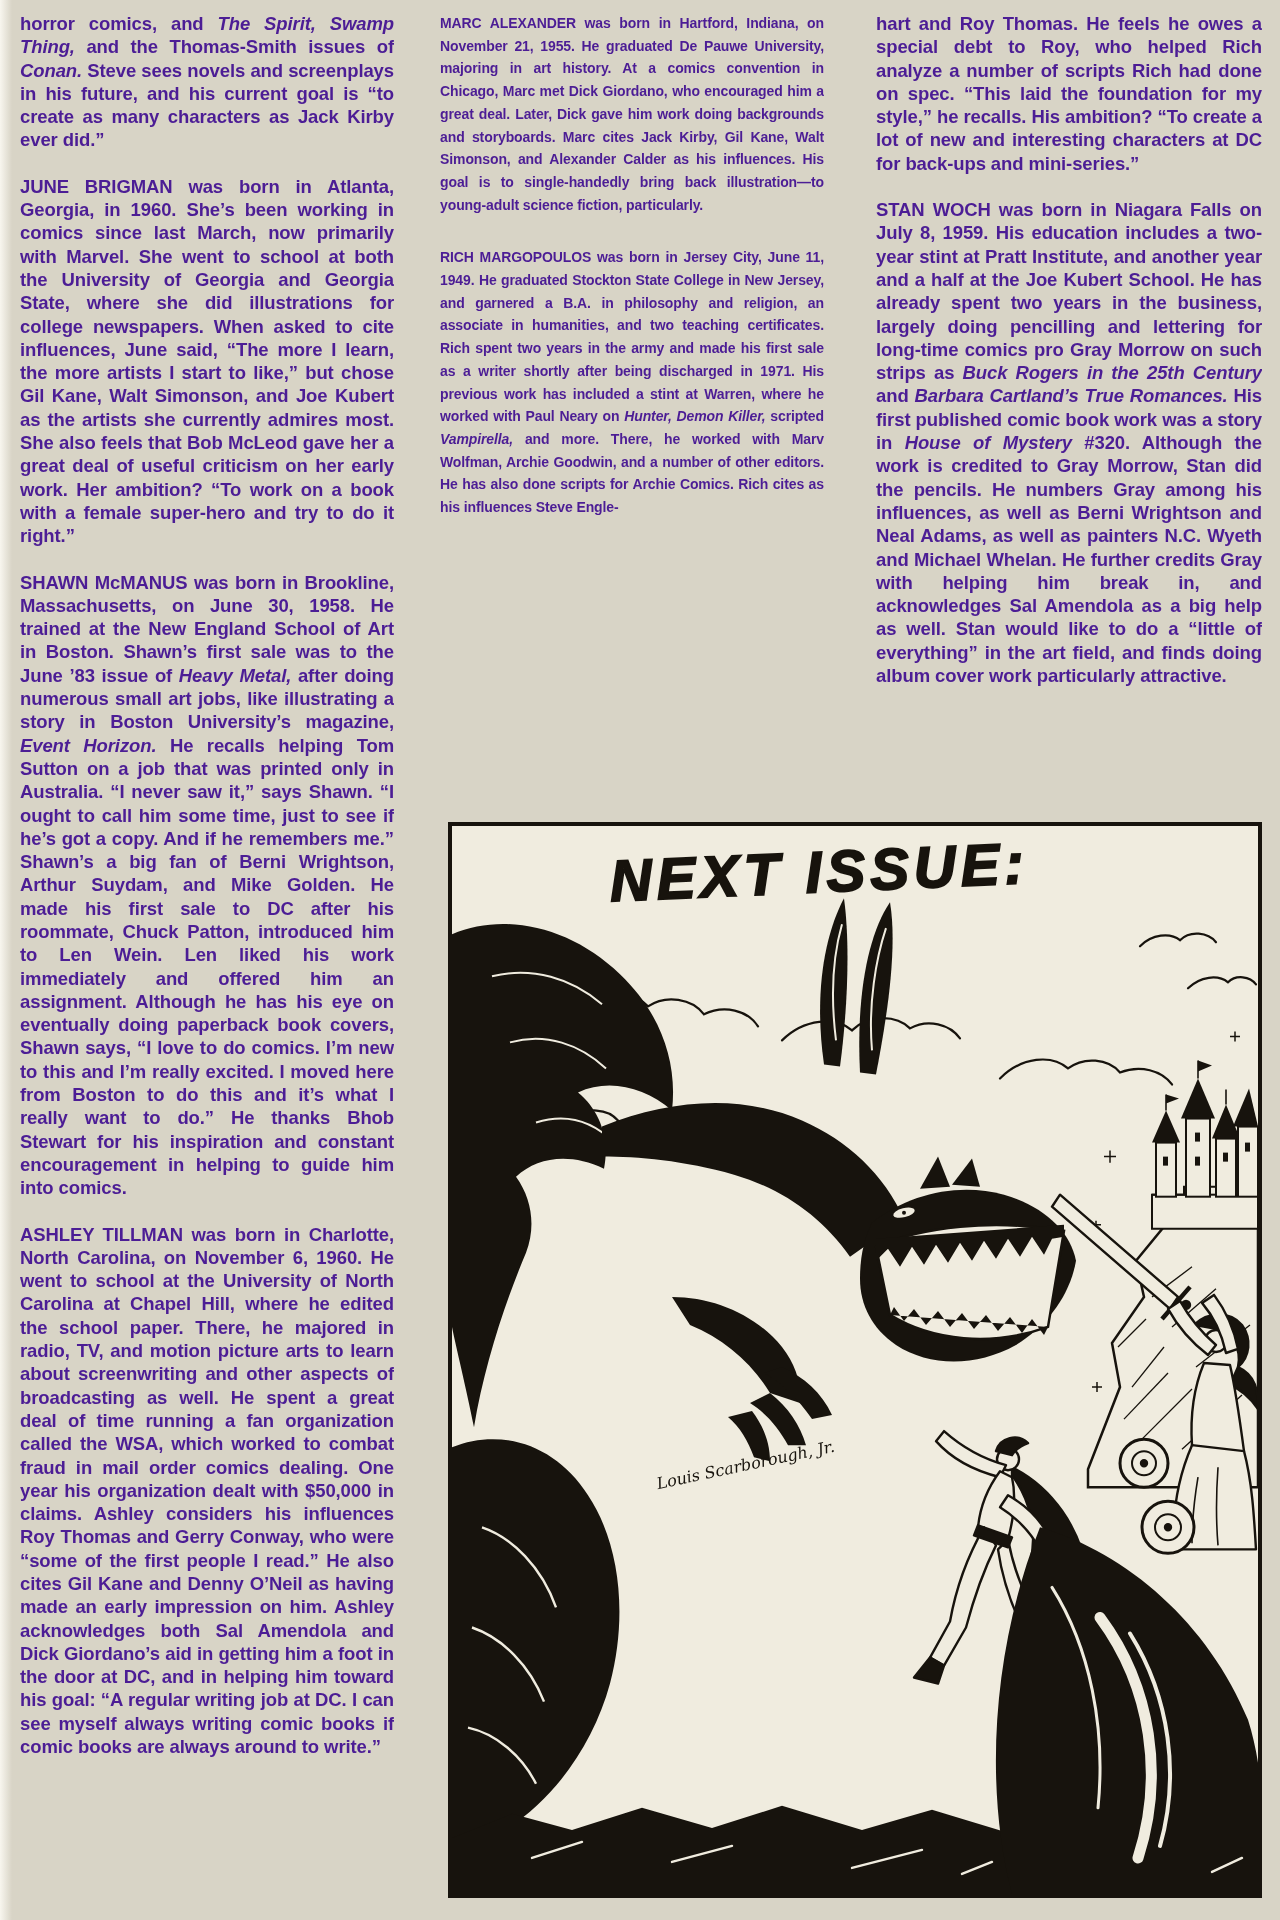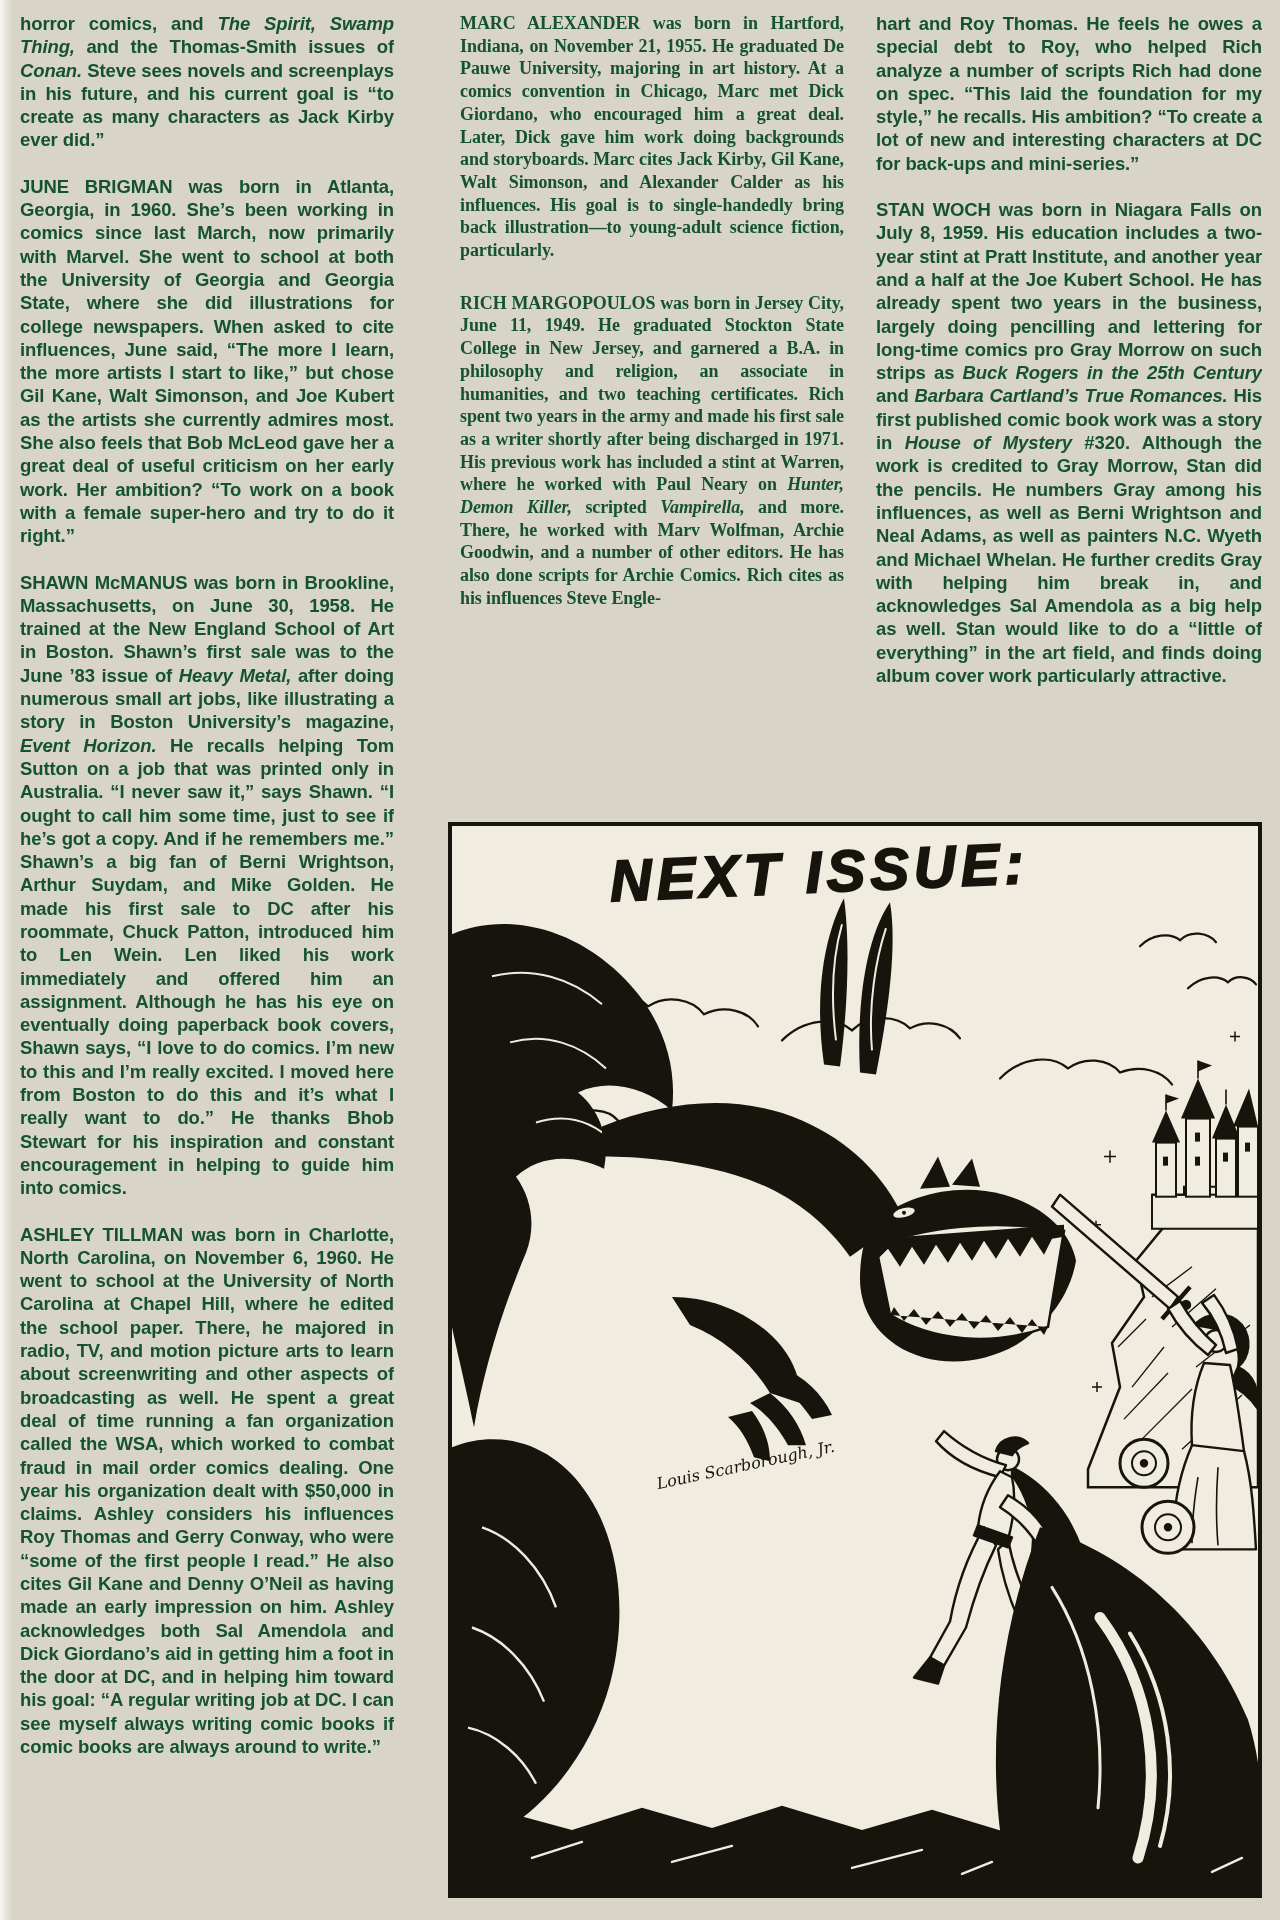--- a/index.html
+++ b/index.html
@@ -5,39 +5,39 @@
   html,body{margin:0;padding:0;}
   body{
     width:1280px;height:1920px;
     font-family:"Liberation Sans", sans-serif;
     background:#d8d4c6;
     overflow:hidden;
   }
   .page{
     position:relative;width:1280px;height:1920px;
     background:radial-gradient(130% 120% at 50% 38%, #edead e0 0%, #eae6d9 0%, #e8e4d7 55%, #dcd7c8 100%);
-    color:#14532d;
+    color:#4c1d95;
   }
   .page::before{
     content:"";position:absolute;left:0;top:0;bottom:0;width:12px;
     background:linear-gradient(90deg,#f8f6ef, rgba(248,246,239,0));
     pointer-events:none;
   }
   .col{
     position:absolute;top:12px;
     font-weight:700;
     font-size:18.5px;line-height:23.3px;
     text-align:justify;
     overflow:hidden;
     letter-spacing:-0.1px;
   }
   .col p{margin:0 0 23px 0;}
   .col .it{font-style:italic;}
   .col-left{left:20px;width:374px;height:1896px;}
-  .col-mid{left:460px;width:384px;height:802px;font-size:18px;line-height:22.7px;font-family:Liberation Serif, serif;}
+  .col-mid{left:440px;width:384px;height:802px;font-size:14px;line-height:22.7px;}
   .col-right{left:864px;width:386px;height:802px;margin-left:12px;}
   .panel{
     position:absolute;left:448px;top:822px;width:814px;height:1076px;
     box-sizing:border-box;border:4px solid #17130d;
     background:#f0ecdf;
   }
   .panel svg{position:absolute;left:0;top:0;width:100%;height:100%;}
 </style>
 </head>
 <body>

